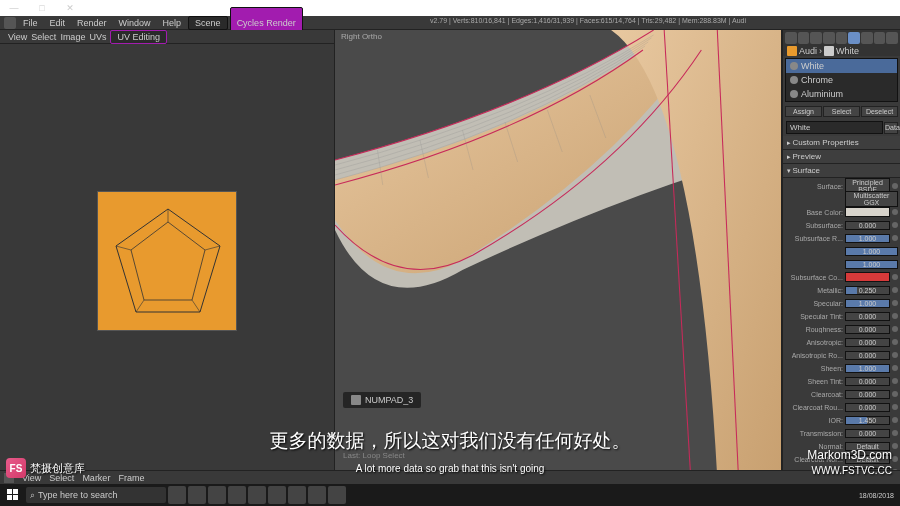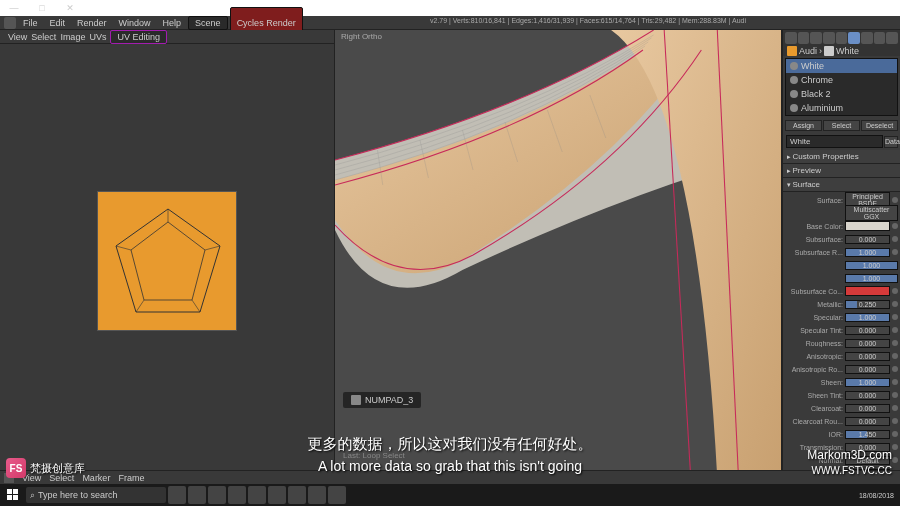--- a/index.html
+++ b/index.html
@@ -43,22 +43,22 @@
 .section-header::before{content:"▸ ";font-size:7px}
 .section-header.open::before{content:"▾ "}
 .surface-props{padding:2px;display:flex;flex-direction:column;gap:1px}
 .prop-row{display:flex;align-items:center;height:12px;gap:2px}
 .prop-label{width:58px;font-size:7px;text-align:right;color:#aaa;overflow:hidden;white-space:nowrap}
 .prop-val{flex:1;background:linear-gradient(90deg,#5a7aaa 0%,#5a7aaa var(--pct,50%),#444 var(--pct,50%));border:1px solid #111;font-size:7px;text-align:center;padding:0 2px;cursor:pointer;position:relative}
 .prop-val.dropdown{background:#444}
 .prop-color{flex:1;height:10px;border:1px solid #111;cursor:pointer}
 .prop-dot{width:6px;height:6px;background:#666;border-radius:50%;cursor:pointer}
 .bottom-bar{position:absolute;bottom:22px;left:0;right:0;height:14px;background:#393939;border-top:1px solid #222;display:flex;align-items:center;padding:0 4px;gap:8px;font-size:8px}
-.subtitle-cn{position:absolute;bottom:52px;left:50%;transform:translateX(-50%);font-size:15px;color:#fff;text-shadow:1px 1px 2px #000;font-family:Liberation Sans, sans-serif}
-.subtitle-en{position:absolute;bottom:32px;left:50%;transform:translateX(-50%);font-size:14px;color:#fff;text-shadow:1px 1px 2px #000}
+.subtitle-cn{position:absolute;bottom:52px;left:50%;transform:translateX(-50%);font-size:19px;color:#fff;text-shadow:1px 1px 2px #000;font-family:Liberation Sans, sans-serif}
+.subtitle-en{position:absolute;bottom:32px;left:50%;transform:translateX(-50%);font-size:10px;color:#fff;text-shadow:1px 1px 2px #000}
 .watermark-l{position:absolute;bottom:28px;left:6px;display:flex;align-items:center;gap:4px}
 .watermark-l .badge{width:20px;height:20px;background:linear-gradient(135deg,#e85a8a,#d43a6a);border-radius:4px;display:flex;align-items:center;justify-content:center;color:#fff;font-weight:bold;font-size:10px}
 .watermark-l .txt{font-size:11px;color:#fff;text-shadow:1px 1px 2px #000;font-family:Liberation Mono, monospace}
 .watermark-r{position:absolute;bottom:30px;right:8px;font-size:10px;color:#fff;text-shadow:1px 1px 2px #000}
 .watermark-r2{position:absolute;bottom:44px;right:8px;font-size:12px;color:#fff;text-shadow:1px 1px 2px #000}
 .taskbar{position:absolute;bottom:0;left:0;right:0;height:22px;background:#1a1a1a;display:flex;align-items:center;padding:0 2px;gap:2px}
 .taskbar .start{width:22px;height:18px;display:flex;align-items:center;justify-content:center}
 .taskbar .search{width:140px;height:16px;background:#333;border-radius:2px;display:flex;align-items:center;padding:0 4px;gap:3px;color:#888}
 .taskbar .tbicon{width:18px;height:18px;background:#444;border-radius:2px;cursor:pointer}
 .taskbar .spacer{flex:1}
@@ -77,21 +77,21 @@
 </div>
 
 <div class="menubar">
   <span class="icon"></span>
   <span>File</span>
   <span>Edit</span>
   <span>Render</span>
   <span>Window</span>
   <span>Help</span>
   <span class="dropdown" style="background:#2a2a2a;padding:1px 6px;border:1px solid #111;border-radius:2px">Scene</span>
-  <span class="dropdown" style="background:#7f1d1d;padding:10px 6px;border:1px solid #111;border-radius:2px">Cycles Render</span>
+  <span class="dropdown" style="background:#a21caf;padding:10px 6px;border:1px solid #111;border-radius:2px">Cycles Render</span>
 </div>
 
 <div class="stats-bar">v2.79 | Verts:810/16,841 | Edges:1,416/31,939 | Faces:615/14,764 | Tris:29,482 | Mem:288.83M | Audi</div>
 
 <div class="workspace">
 
   <div class="uv-panel">
     <div class="uv-header">
       <span class="icon"></span>
       <span>View</span>
@@ -178,24 +178,20 @@
       <div class="mat-item selected">
           <span class="mat-icon"></span>
           <span>White</span>
         </div>
       <div class="mat-item">
           <span class="mat-icon"></span>
           <span>Chrome</span>
         </div>
       <div class="mat-item">
           <span class="mat-icon"></span>
-          <span>Black 2</span>
-        </div>
-      <div class="mat-item">
-          <span class="mat-icon"></span>
           <span>Aluminium</span>
         </div>
     </div>
     <div class="mat-buttons">
       <button>Assign</button>
       <button>Select</button>
       <button>Deselect</button>
     </div>
     <div class="mat-name-row">
       <span class="obj-icon" style="background:#ccc;border-radius:50%"></span>

